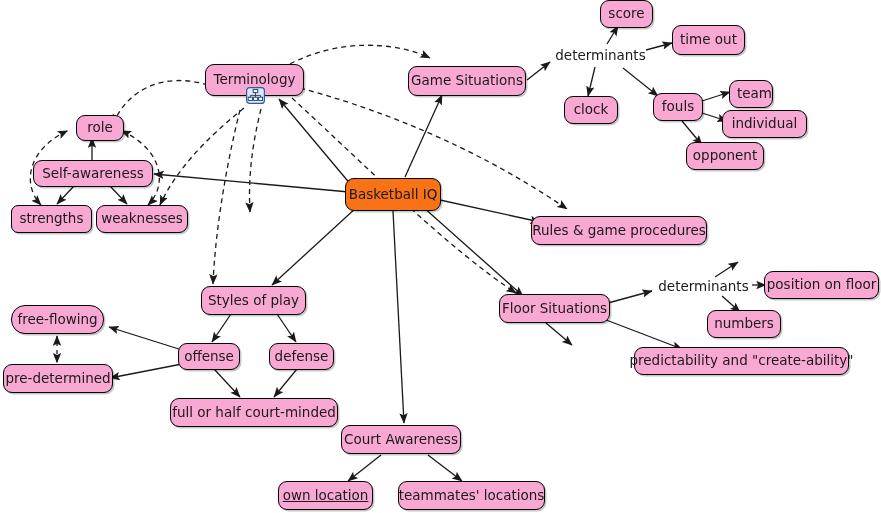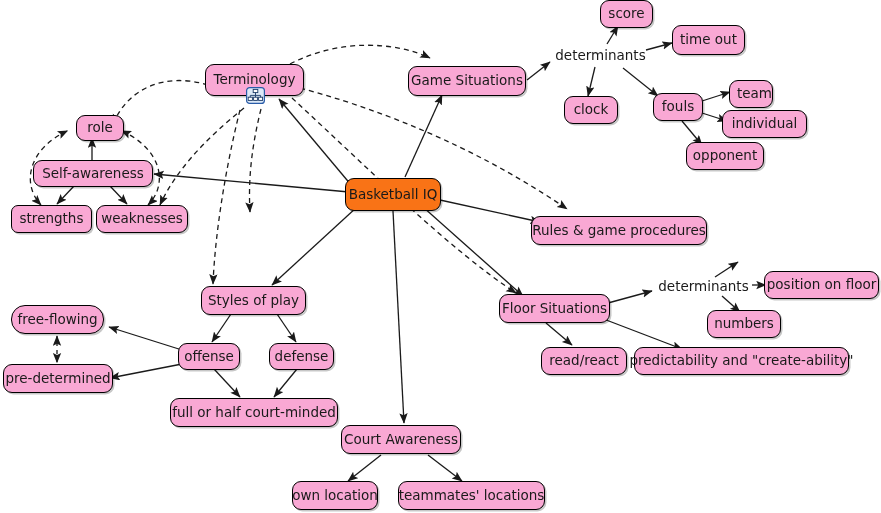--- a/index.html
+++ b/index.html
@@ -231,23 +231,20 @@
 
 
   <div class="node" style="left:764px; top:271px; width:115px; height:28px;">
     <span>position on floor</span>
   </div>
 
   <div class="node" style="left:707px; top:310px; width:74px; height:28px;">
     <span>numbers</span>
   </div>
 
-  <div class="node" style="left:541px; top:347px; width:86px; height:28px;">
-    <span>read/react</span>
-  </div>
 
   <div class="node" style="left:634px; top:347px; width:215px; height:28px;">
     <span>predictability and "create-ability"</span>
   </div>
 
   <div class="node" style="left:201px; top:286px; width:105px; height:29px;">
     <span>Styles of play</span>
   </div>
 
   <div class="node" style="left:178px; top:343px; width:62px; height:27px;">
@@ -267,21 +264,21 @@
   </div>
 
   <div class="node" style="left:170px; top:398px; width:168px; height:29px;">
     <span>full or half court-minded</span>
   </div>
 
   <div class="node" style="left:341px; top:425px; width:120px; height:29px;text-align:center;">
     <span>Court Awareness</span>
   </div>
 
-  <div class="node" style="left:292px; top:481px; width:86px; height:29px;">
+  <div class="node" style="left:278px; top:481px; width:95px; height:29px;text-decoration:underline;">
     <span>own location</span>
   </div>
 
   <div class="node" style="left:398px; top:481px; width:147px; height:29px;">
     <span>teammates' locations</span>
   </div>
 
 </div>
 
 </body></html>

